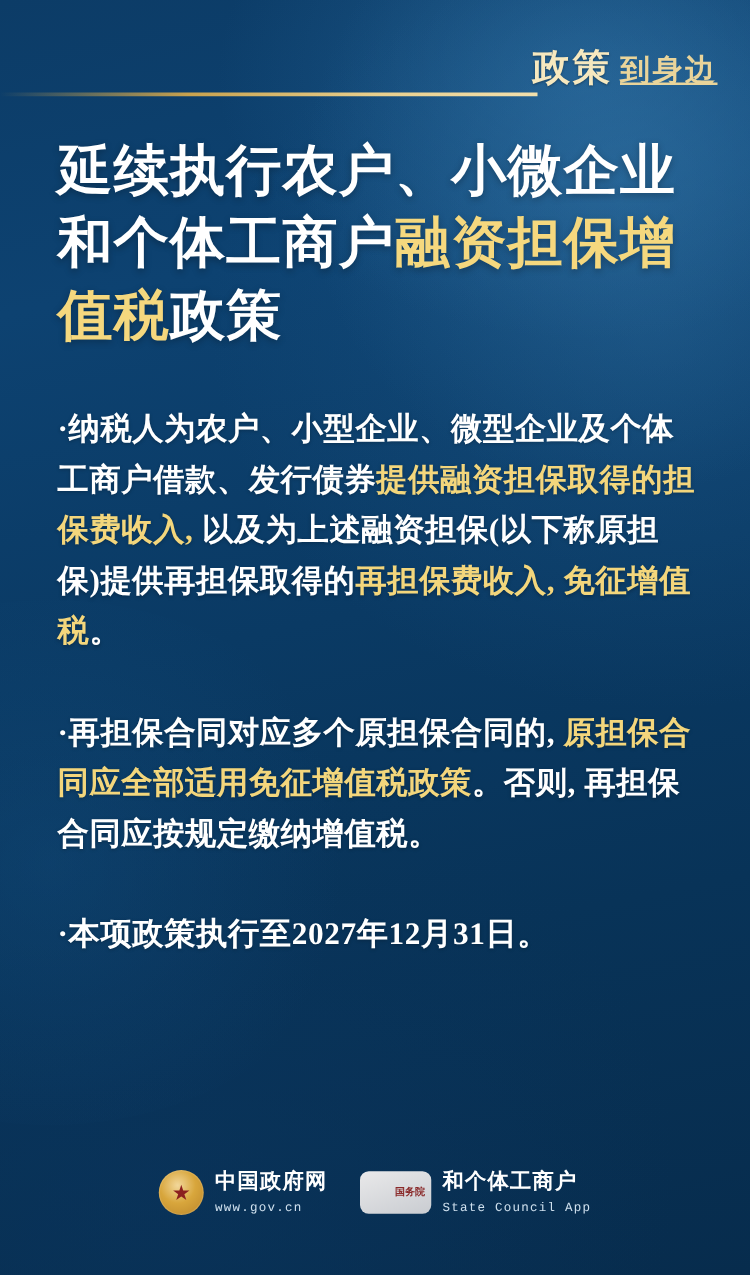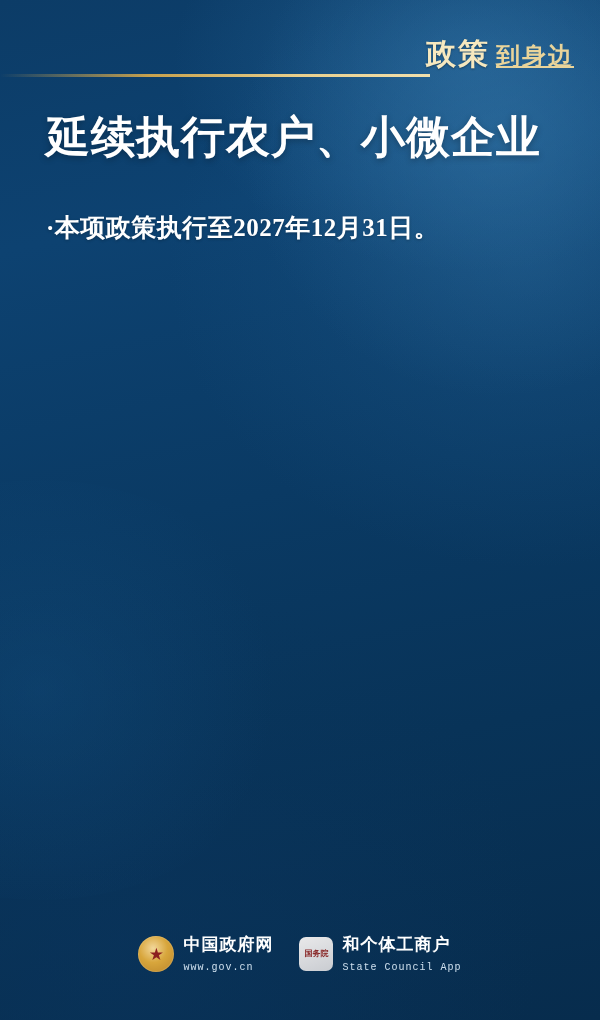--- a/index.html
+++ b/index.html
@@ -183,42 +183,47 @@
     display: flex;
     align-items: center;
     justify-content: center;
     color: #8a2a2a;
     font-family: "Liberation Sans", "DejaVu Sans", sans-serif;
     font-size: 8px;
     font-weight: bold;
     line-height: 1.05;
     text-align: center;
     letter-spacing: 0;
+    padding-left: 23px;
   }
 </style>
 </head>
 <body>
 
 <div class="poster">
   <div class="sheen"></div>
   <div class="sheen2"></div>
 
   <div class="header">
     <div class="gold-rule"></div>
     <div class="brand">
       <span class="brand-main">政策</span>
       <span class="brand-sub">到身边</span>
     </div>
   </div>
 
   <div class="title-block">
     <div class="title-line"><span>延续执行农户、小微企业</span></div>
+    <div class="title-line"><span>和个体工商户</span><span class="hl">融资担保增</span></div>
+    <div class="title-line"><span class="hl">值税</span><span>政策</span></div>
   </div>
 
   <div class="body-block">
+    <div class="para"><span>·纳税人为农户、小型企业、微型企业及个体</span><span>工商户借款、发行债券</span><span class="hl">提供融资担保取得的担保费收入,</span><span> 以及为上述融资担保(以下称原担保)提供再担保取得的</span><span class="hl">再担保费收入, 免征增值税</span><span>。</span></div>
+    <div class="para"><span>·再担保合同对应多个原担保合同的, </span><span class="hl">原担保合同应全部适用免征增值税政策</span><span>。否则, 再担保合同应按规定缴纳增值税。</span></div>
     <div class="para"><span>·本项政策执行至2027年12月31日。</span></div>
   </div>
 
   <div class="footer">
     <div class="foot-item">
       <span class="emblem">
           <span class="star">★</span>
         </span>
       <span>
         <span class="foot-text-main">中国政府网</span><br>

